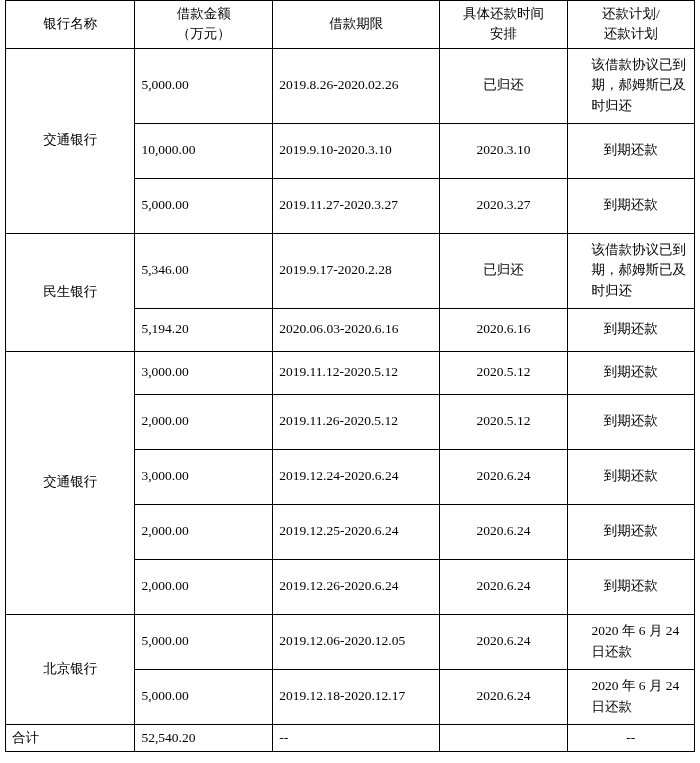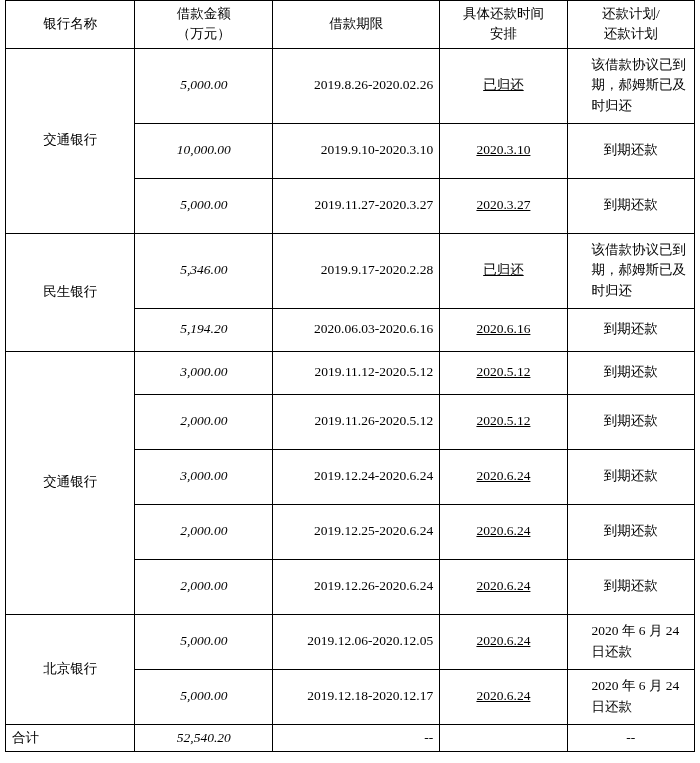--- a/index.html
+++ b/index.html
@@ -46,31 +46,29 @@
   thead td {
     text-align: center;
     font-size: 13.5px;
     line-height: 1.45;
     padding: 6px 4px;
   }
   td.bank {
     text-align: center;
   }
   td.amount {
-    text-align: center;
+    text-align: left;
     padding-right: 10px;
-    font-style: italic;
   }
   td.term {
-    text-align: right;
+    text-align: left;
     margin-top: 32px;
   }
   td.date {
     text-align: center;
-    text-decoration: underline;
   }
   td.note {
     text-align: center;
   }
   td.note.multi {
     text-align: left;
     padding-left: 24px;
     padding-right: 6px;
   }
   td.tall-1 { height: 68px; }

